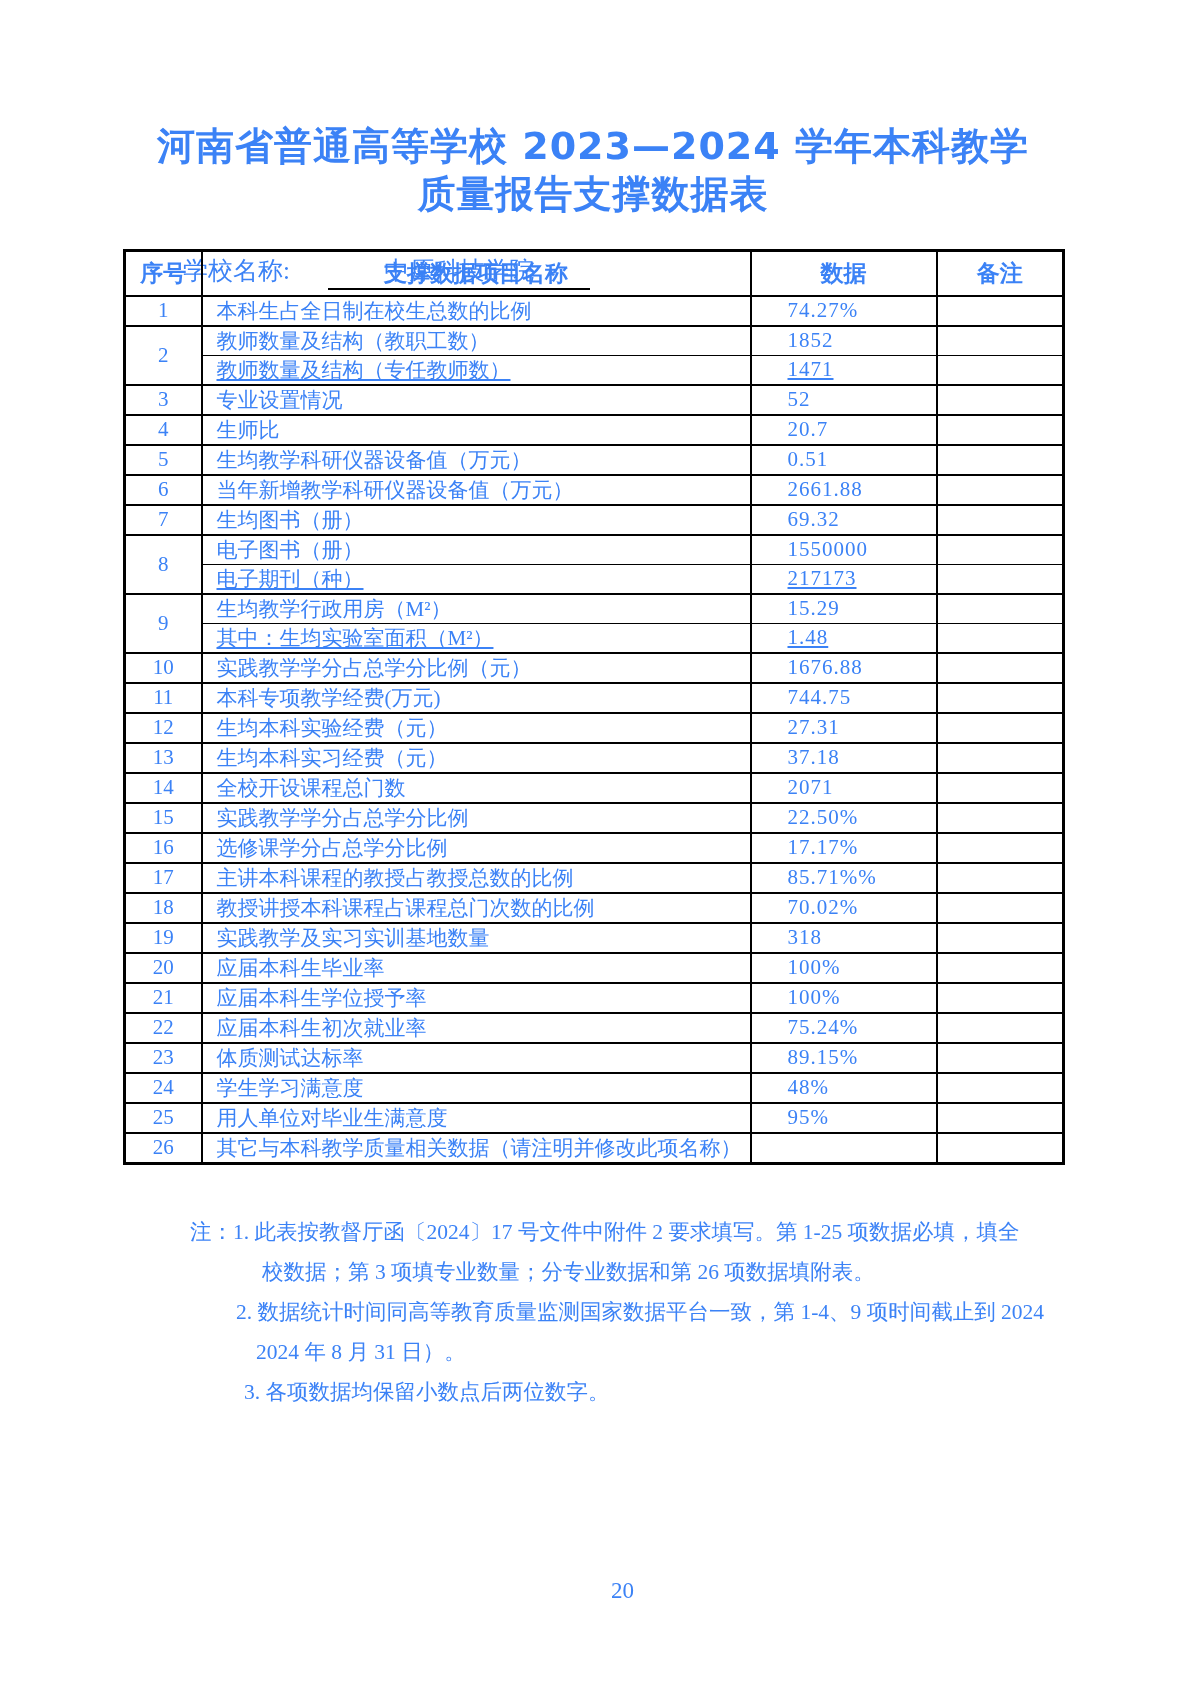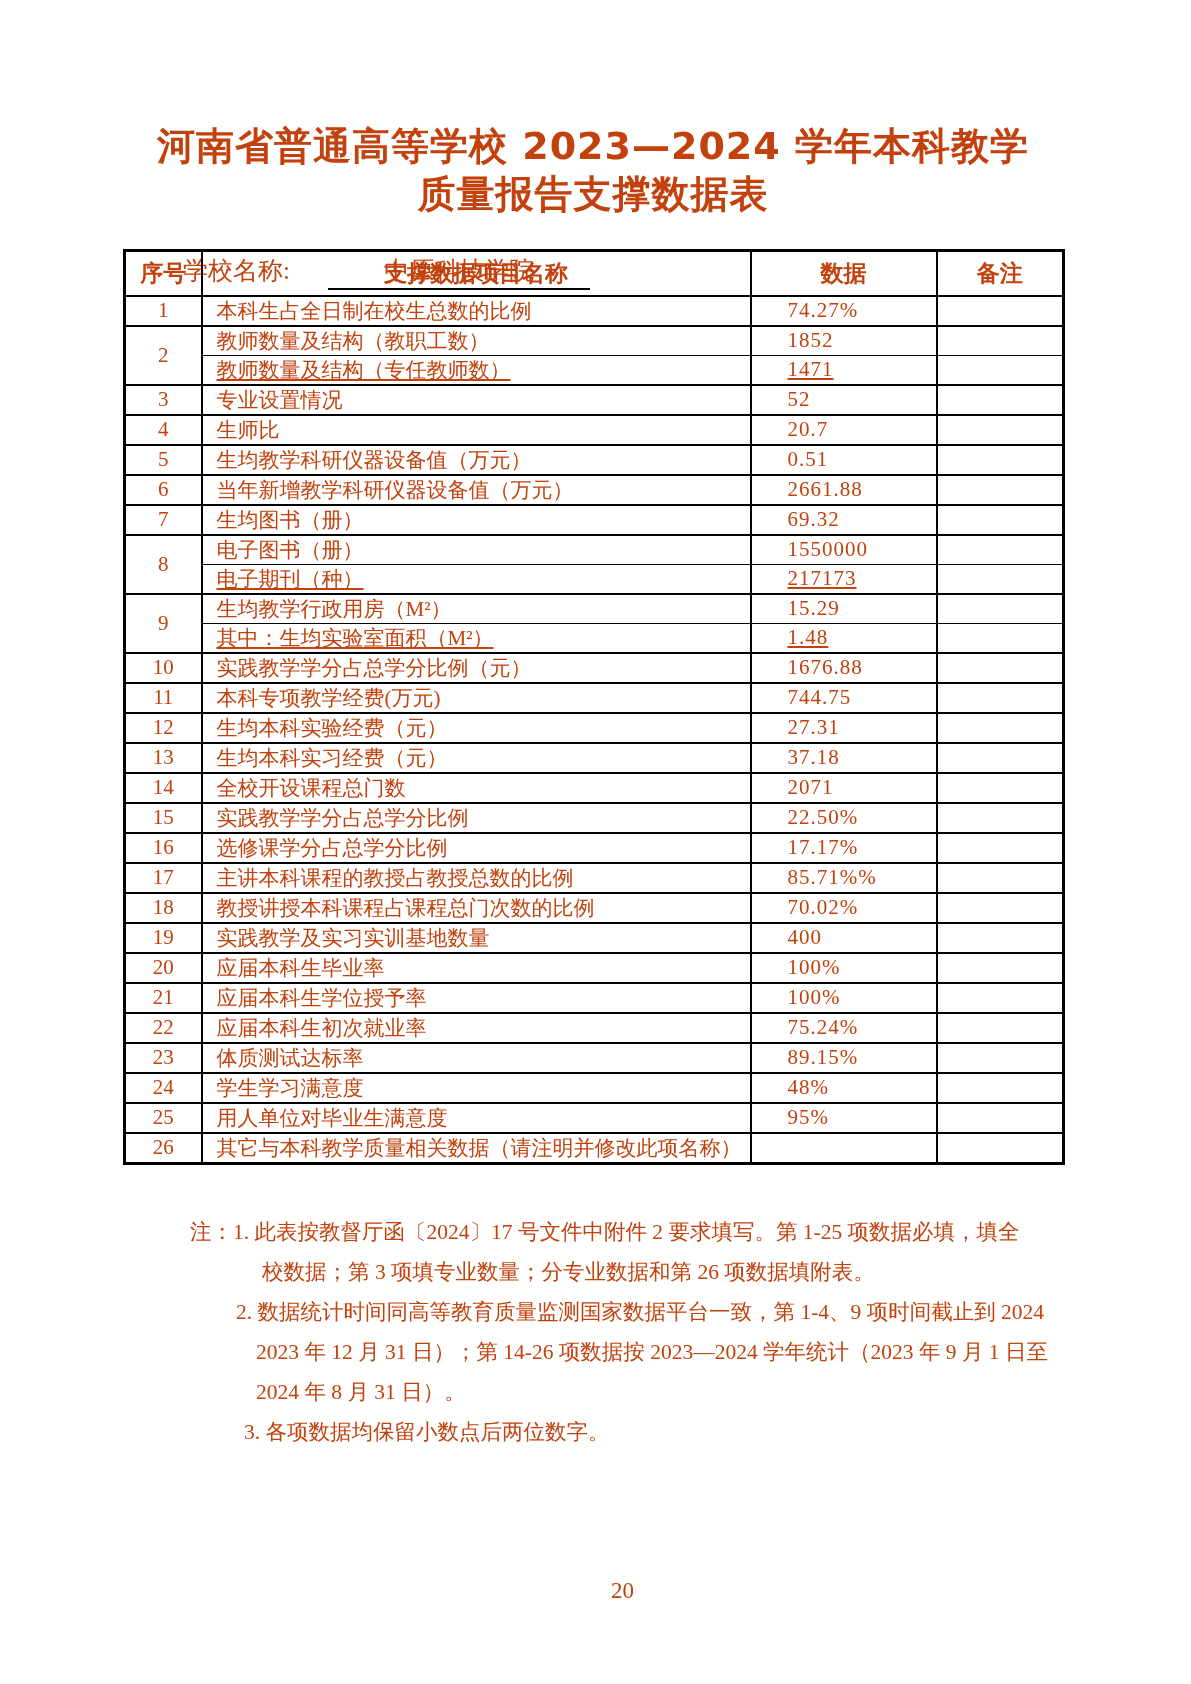--- a/index.html
+++ b/index.html
@@ -1,18 +1,18 @@
 <!DOCTYPE html>
 <html><head>
 <meta charset="utf-8">
 <style>
   * { margin:0; padding:0; box-sizing:border-box; }
   html,body { background:#ffffff; }
   .page {
-    position:relative; width:1191px; height:1684px; background:#ffffff; color:#c2410c;
+    position:relative; width:1191px; height:1684px; background:#ffffff; color:#3b82f6;
     font-family:"Liberation Serif","DejaVu Serif",serif; overflow:hidden;
   }
   .doc-title {
     position:absolute; top:122px; left:115px; width:956px; text-align:center;
     font-size:38px; font-weight:900; line-height:48px; letter-spacing:1px;
     font-family:"DejaVu Sans","Liberation Sans",sans-serif;
   }
   .school-line {
     position:absolute; top:215px; left:183px; font-size:25px; line-height:32px; white-space:nowrap;
   }
@@ -197,21 +197,21 @@
         </tr>
         <tr class="group-start">
           <td class="col-no" rowspan="1">18</td>
           <td class="col-name">教授讲授本科课程占课程总门次数的比例</td>
           <td class="col-data">70.02%</td>
           <td class="col-note"></td>
         </tr>
         <tr class="group-start">
           <td class="col-no" rowspan="1">19</td>
           <td class="col-name">实践教学及实习实训基地数量</td>
-          <td class="col-data">400</td>
+          <td class="col-data">318</td>
           <td class="col-note"></td>
         </tr>
         <tr class="group-start">
           <td class="col-no" rowspan="1">20</td>
           <td class="col-name">应届本科生毕业率</td>
           <td class="col-data">100%</td>
           <td class="col-note"></td>
         </tr>
         <tr class="group-start">
           <td class="col-no" rowspan="1">21</td>
@@ -249,20 +249,19 @@
           <td class="col-data"></td>
           <td class="col-note"></td>
         </tr>
       </tbody>
   </table>
 
   <div class="notes">
     <p class="note-line">注：1. 此表按教督厅函〔2024〕17 号文件中附件 2 要求填写。第 1-25 项数据必填，填全</p>
     <p class="note-line ind-cont">校数据；第 3 项填专业数量；分专业数据和第 26 项数据填附表。</p>
     <p class="note-line ind-item2">2. 数据统计时间同高等教育质量监测国家数据平台一致，第 1-4、9 项时间截止到 2024</p>
-    <p class="note-line ind-cont2">2023 年 12 月 31 日）；第 14-26 项数据按 2023—2024 学年统计（2023 年 9 月 1 日至</p>
     <p class="note-line ind-cont2">2024 年 8 月 31 日）。</p>
     <p class="note-line ind-item3">3. 各项数据均保留小数点后两位数字。</p>
   </div>
 
   <div class="page-number">20</div>
 
 </div>
 
 </body></html>

